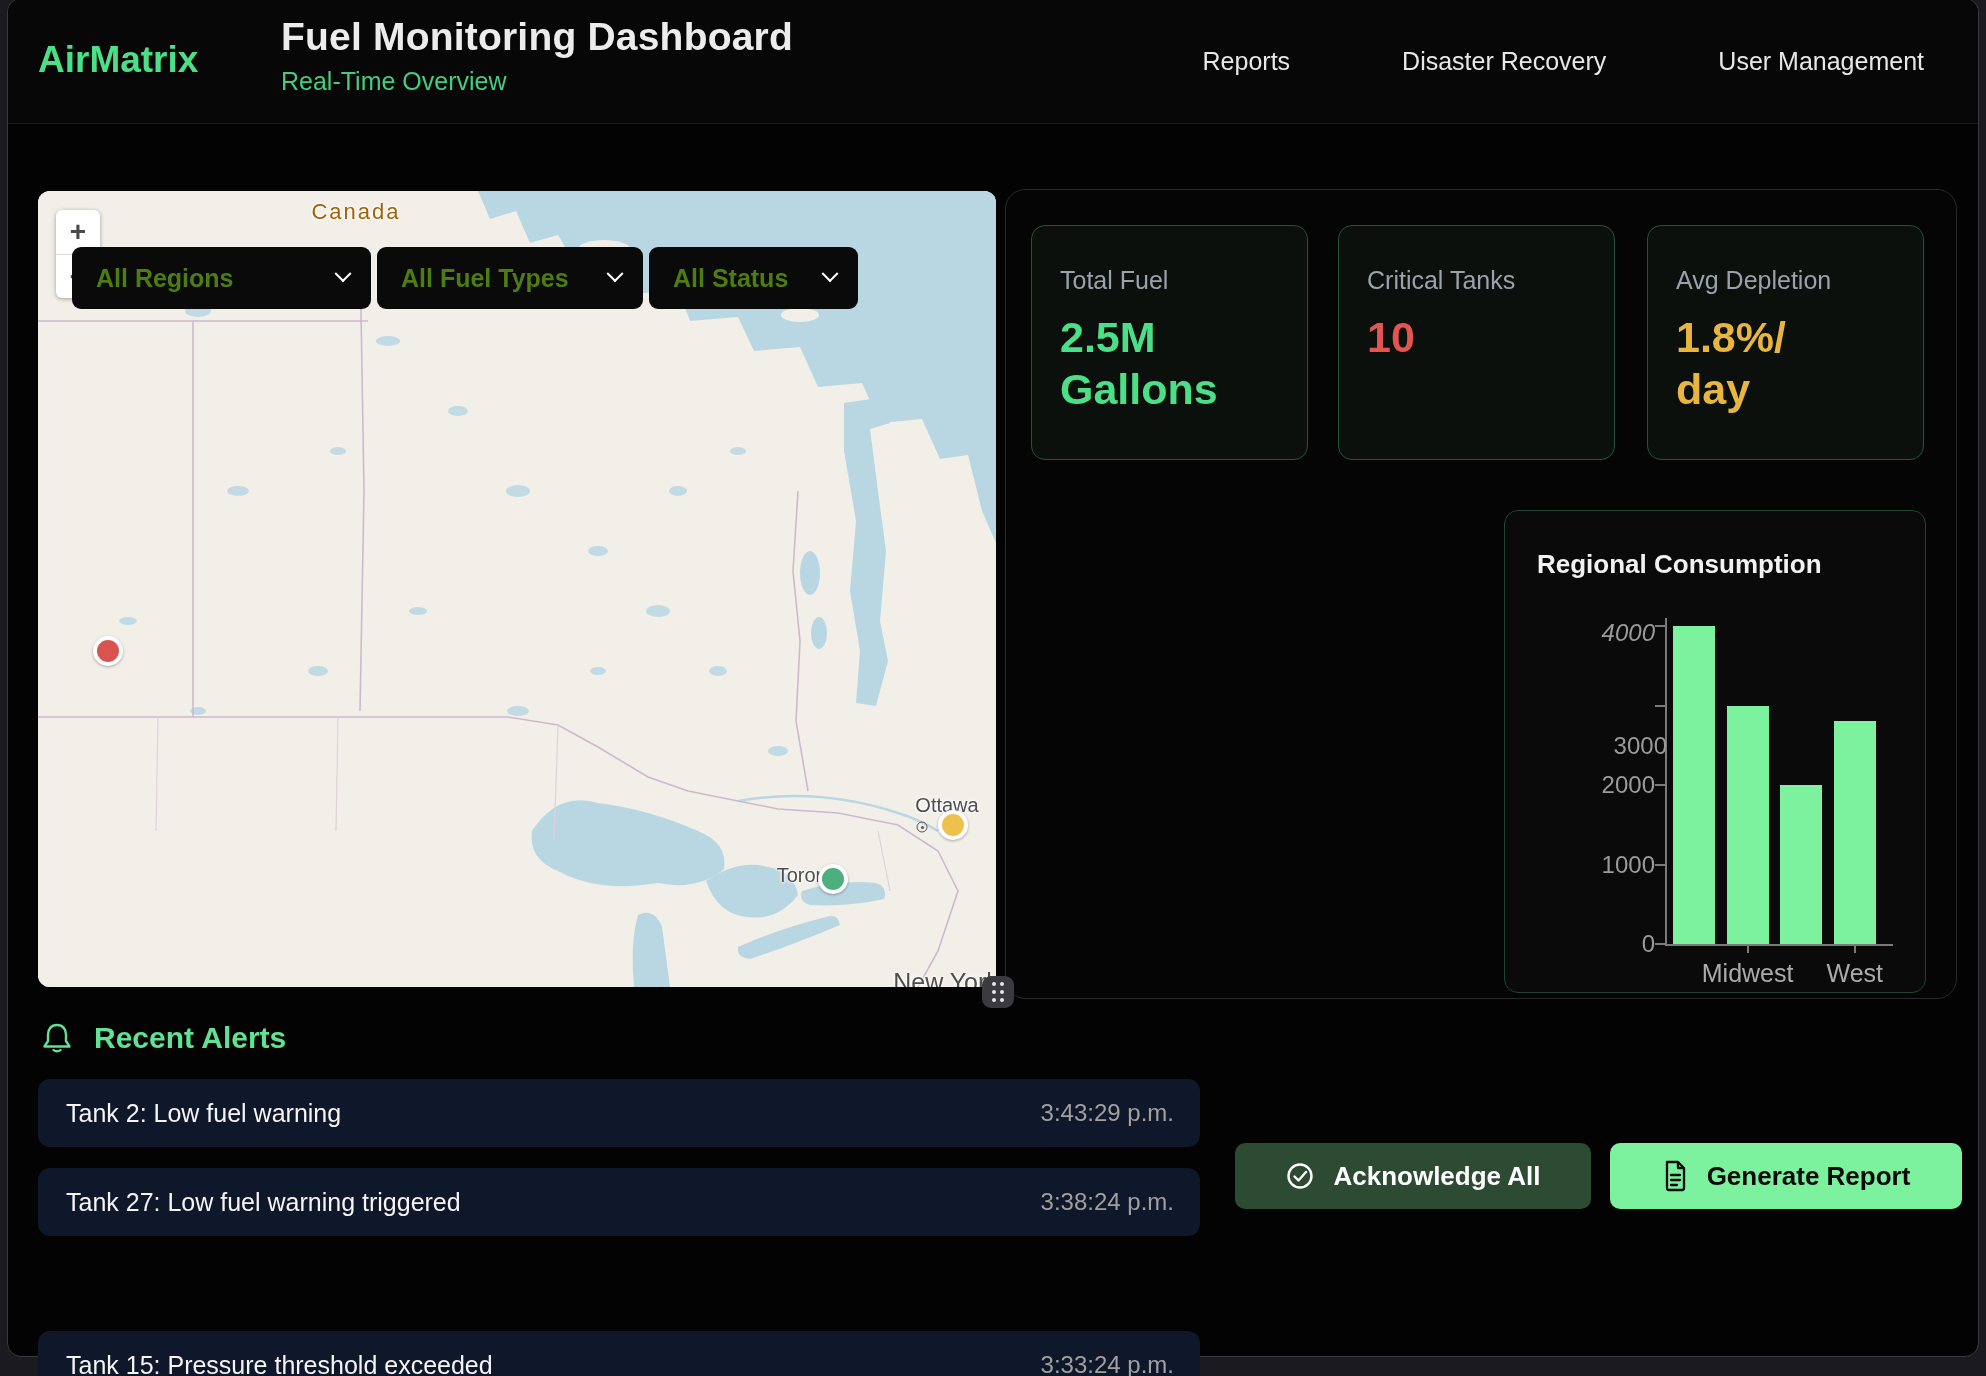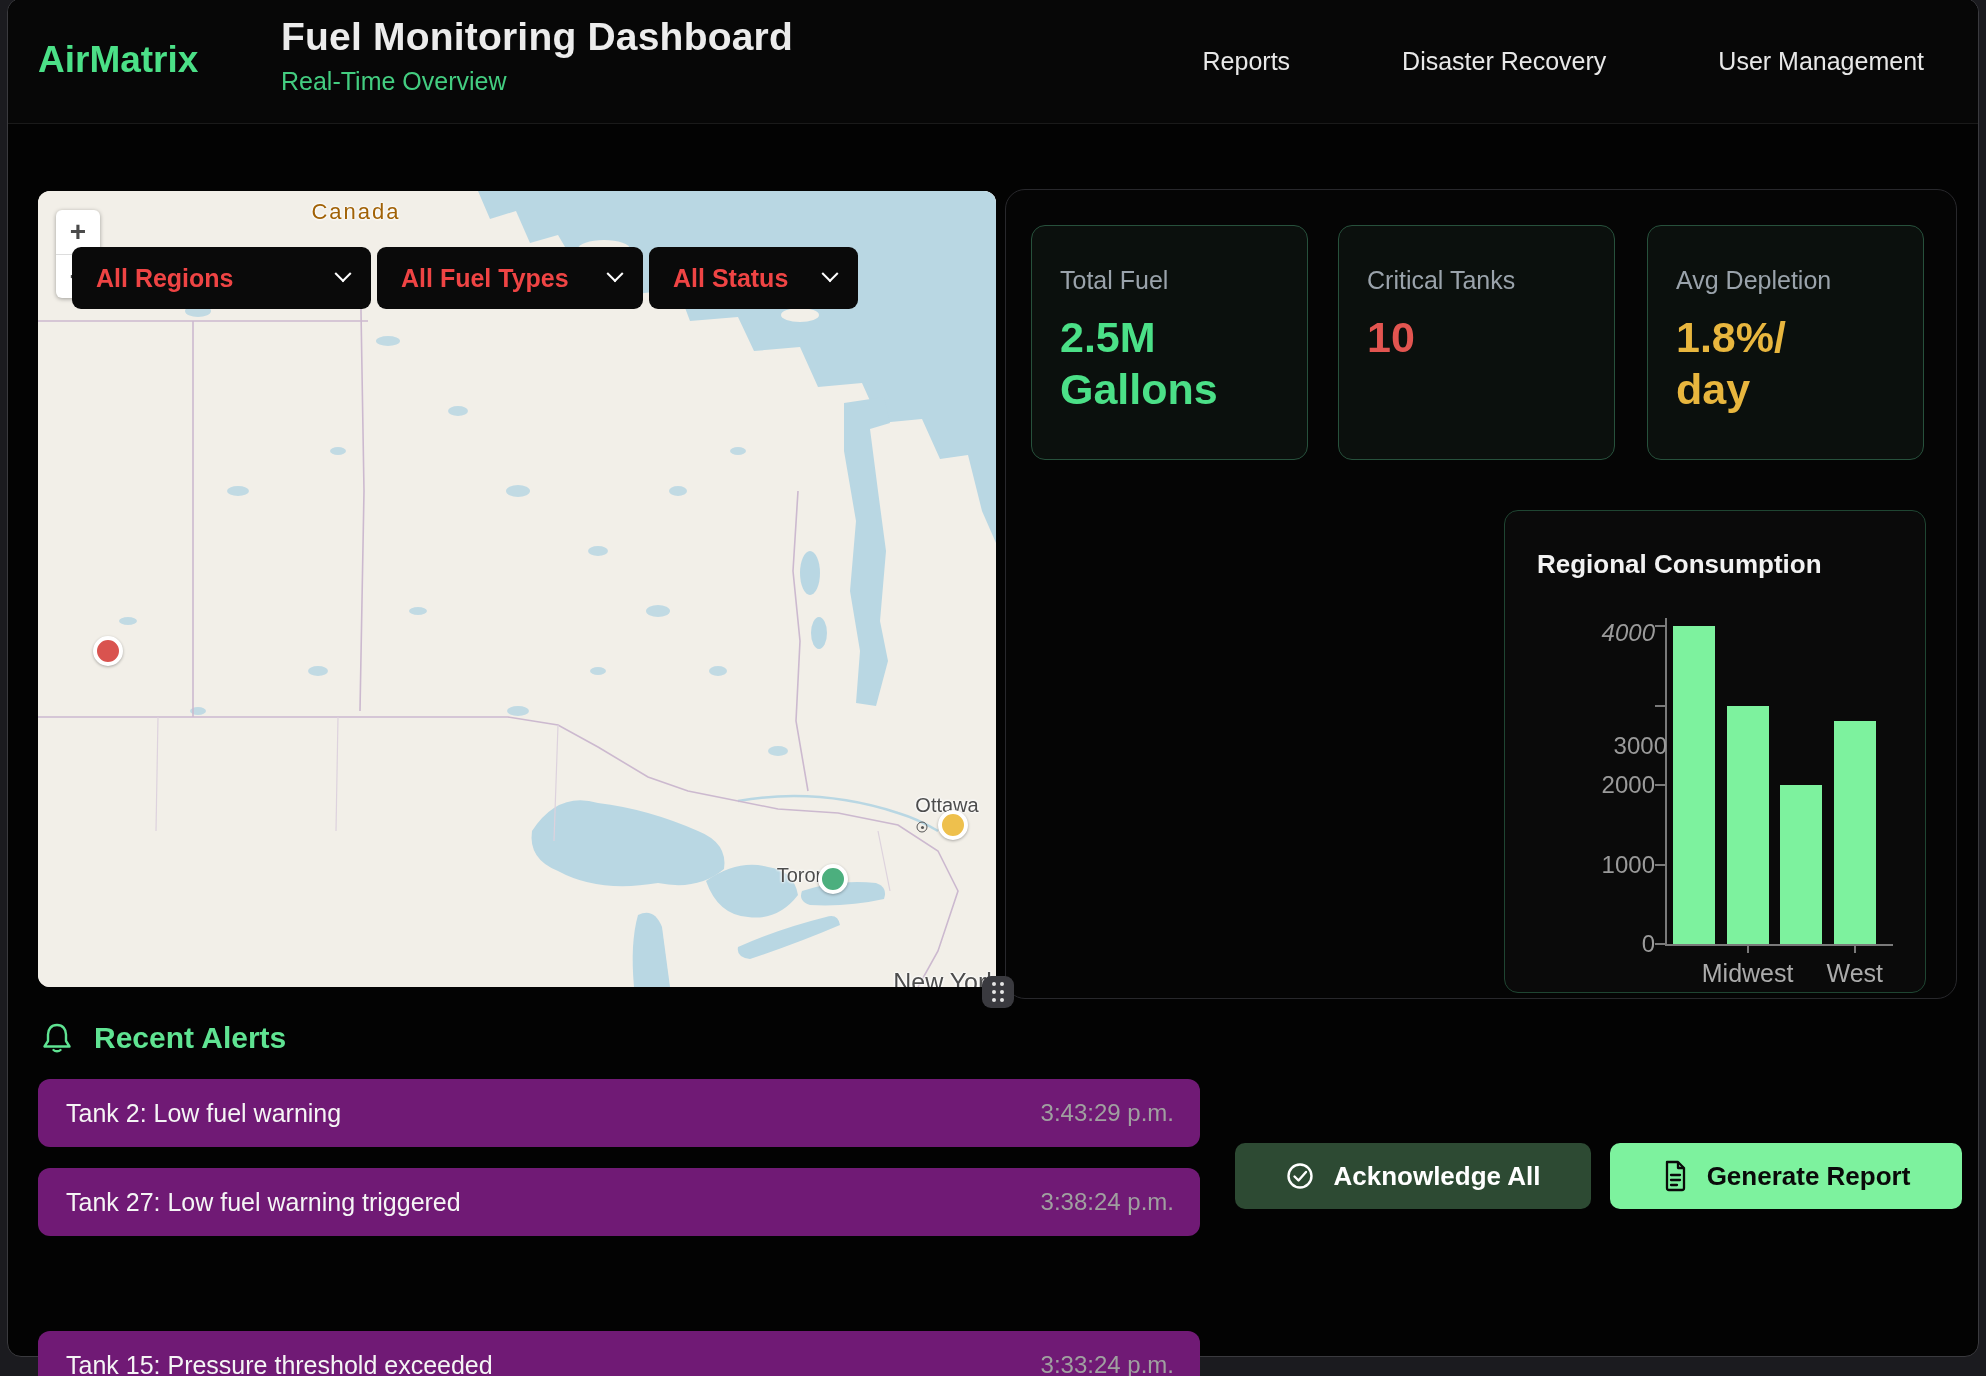--- a/index.html
+++ b/index.html
@@ -21,21 +21,21 @@
   
   .map-panel { position:absolute; left:30px; top:192px; width:958px; height:796px;
                border-radius:12px; overflow:hidden; background:#f2efe8; }
   .map-svg { position:absolute; inset:0; }
   .zoom-ctl { position:absolute; left:18px; top:19px; width:44px; background:#fff;
               border-radius:6px; box-shadow:0 1px 4px rgba(0,0,0,.35); z-index:1; }
   .zoom-btn { width:44px; height:44px; display:flex; align-items:center; justify-content:center;
               font-size:28px; font-weight:bold; color:#4a4a4a; }
   .zoom-btn + .zoom-btn { border-top:1px solid #ddd; }
   .filters { position:absolute; left:34px; top:56px; display:flex; gap:6px; z-index:2; }
-  .filter { height:62px; background:#0a0a0a; border-radius:9px; color:#ef4444; font-size:25px;
+  .filter { height:62px; background:#0a0a0a; border-radius:9px; color:#4d7c0f; font-size:25px;
             font-weight:600; display:flex; align-items:center; justify-content:space-between;
             padding:0 22px 0 24px; cursor:pointer; }
   .f1 { width:299px; } .f2 { width:266px; } .f3 { width:209px; }
   .chev { width:12px; height:12px; border-right:2.5px solid #fff; border-bottom:2.5px solid #fff;
           transform:rotate(45deg) translate(-3px,-3px); margin-left:18px; }
   .map-label { position:absolute; transform:translate(-50%,-50%); white-space:nowrap;
                text-shadow:0 0 3px #fff,0 0 3px #fff,0 0 3px #fff; }
   .lbl-country { font-size:22px; color:#a16207; letter-spacing:2px; }
   .lbl-city { font-size:20px; color:#4d4d4d; }
   .lbl-big { font-size:25px; }
@@ -66,21 +66,21 @@
   .bar-plot { position:absolute; inset:0; }
   .bp-el { position:absolute; }
   .bp-ytick { font-size:24px; color:#9a9a9a; text-align:right; width:80px; }
   .bp-xlab { font-size:25px; color:#ababab; text-align:center; width:140px; }
   .bp-axis { background:#7a7a7a; }
   .bp-bar { background:#7df29e; }
 
   
   .alerts-title-row { position:absolute; left:32px; top:1022px; display:flex; align-items:center; gap:20px; }
   .alerts-title { font-size:30px; font-weight:bold; color:#5fe392; }
-  .alert-row { position:absolute; left:30px; width:1162px; height:68px; background:#701a75;
+  .alert-row { position:absolute; left:30px; width:1162px; height:68px; background:#0f172a;
                border-radius:12px; display:flex; align-items:center; justify-content:space-between;
                padding:0 26px 0 28px; }
   .alert-text { font-size:25px; color:#f5f5f5; }
   .alert-time { font-size:24px; color:#a0a0a0; }
 
   .btn { position:absolute; top:1144px; height:66px; border:none; border-radius:10px;
          display:flex; align-items:center; justify-content:center; gap:18px;
          font-family:inherit; font-size:26px; font-weight:600; cursor:pointer; }
   .btn-ack { left:1227px; width:356px; background:#2d4a33; color:#fff; }
   .btn-gen { left:1602px; width:352px; background:#7df29e; color:#0a0a0a; }

